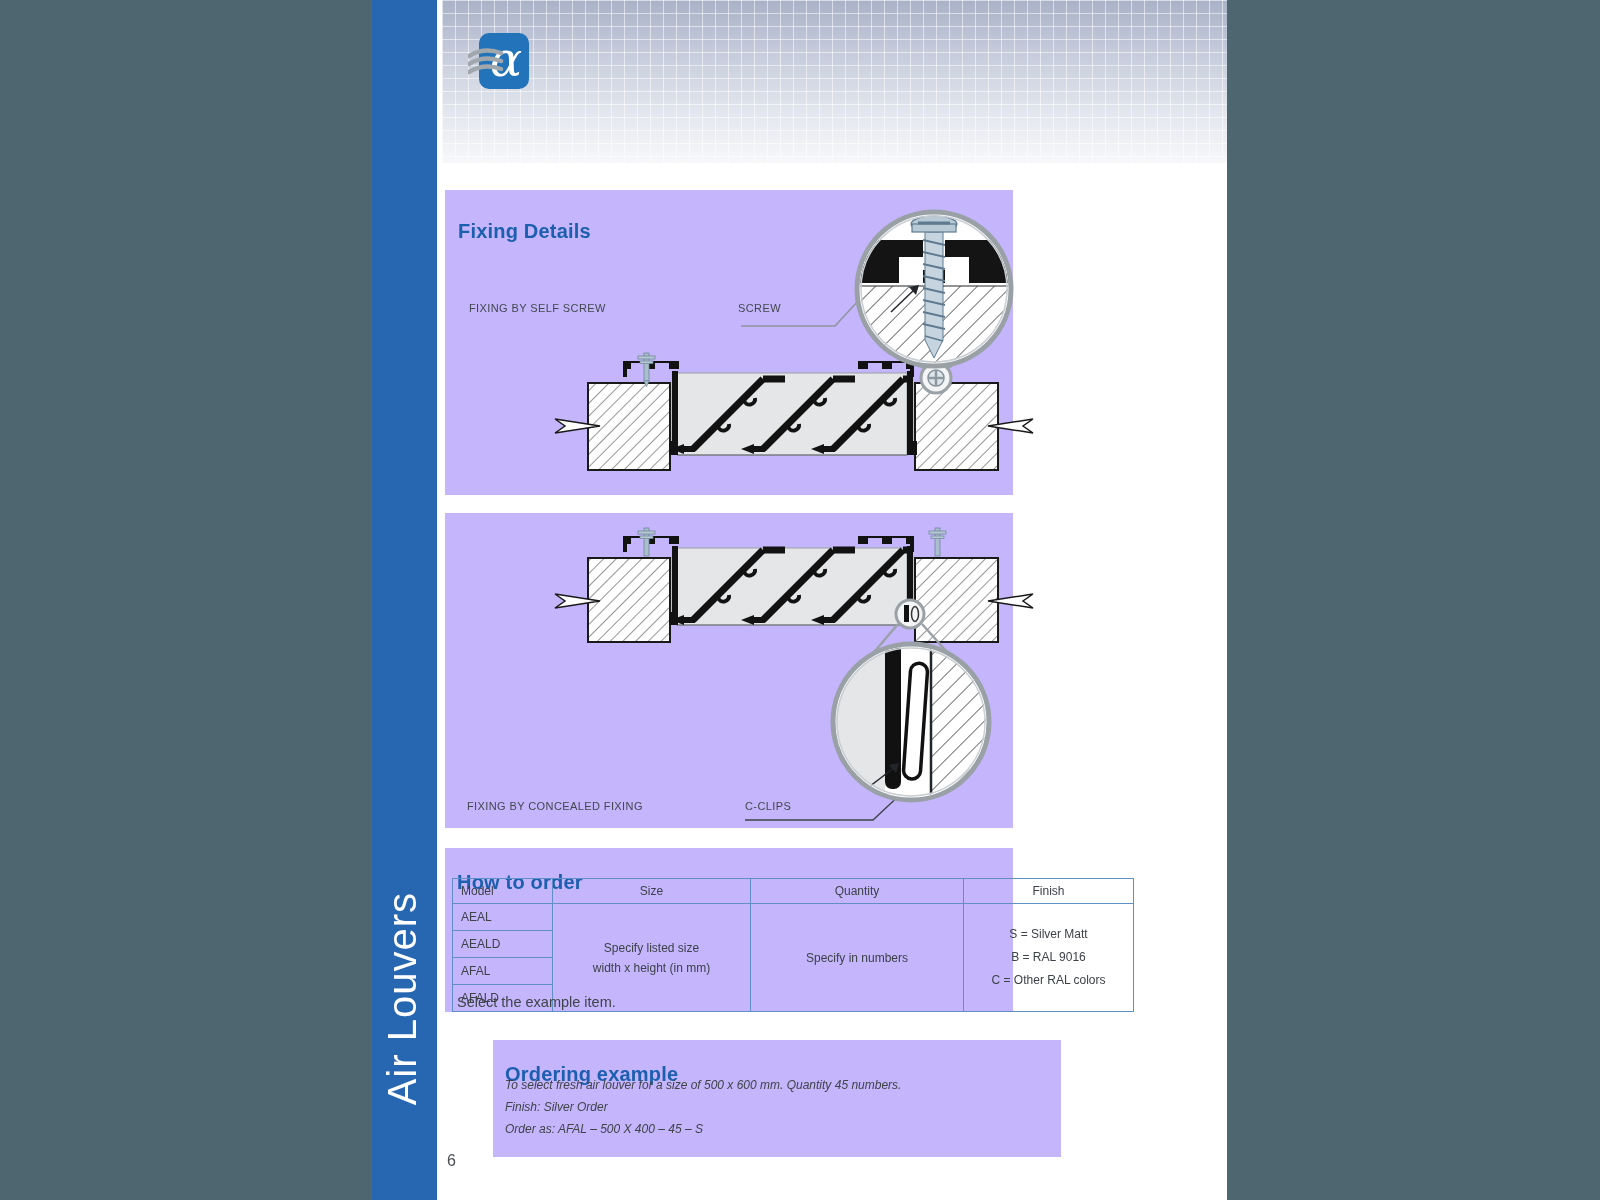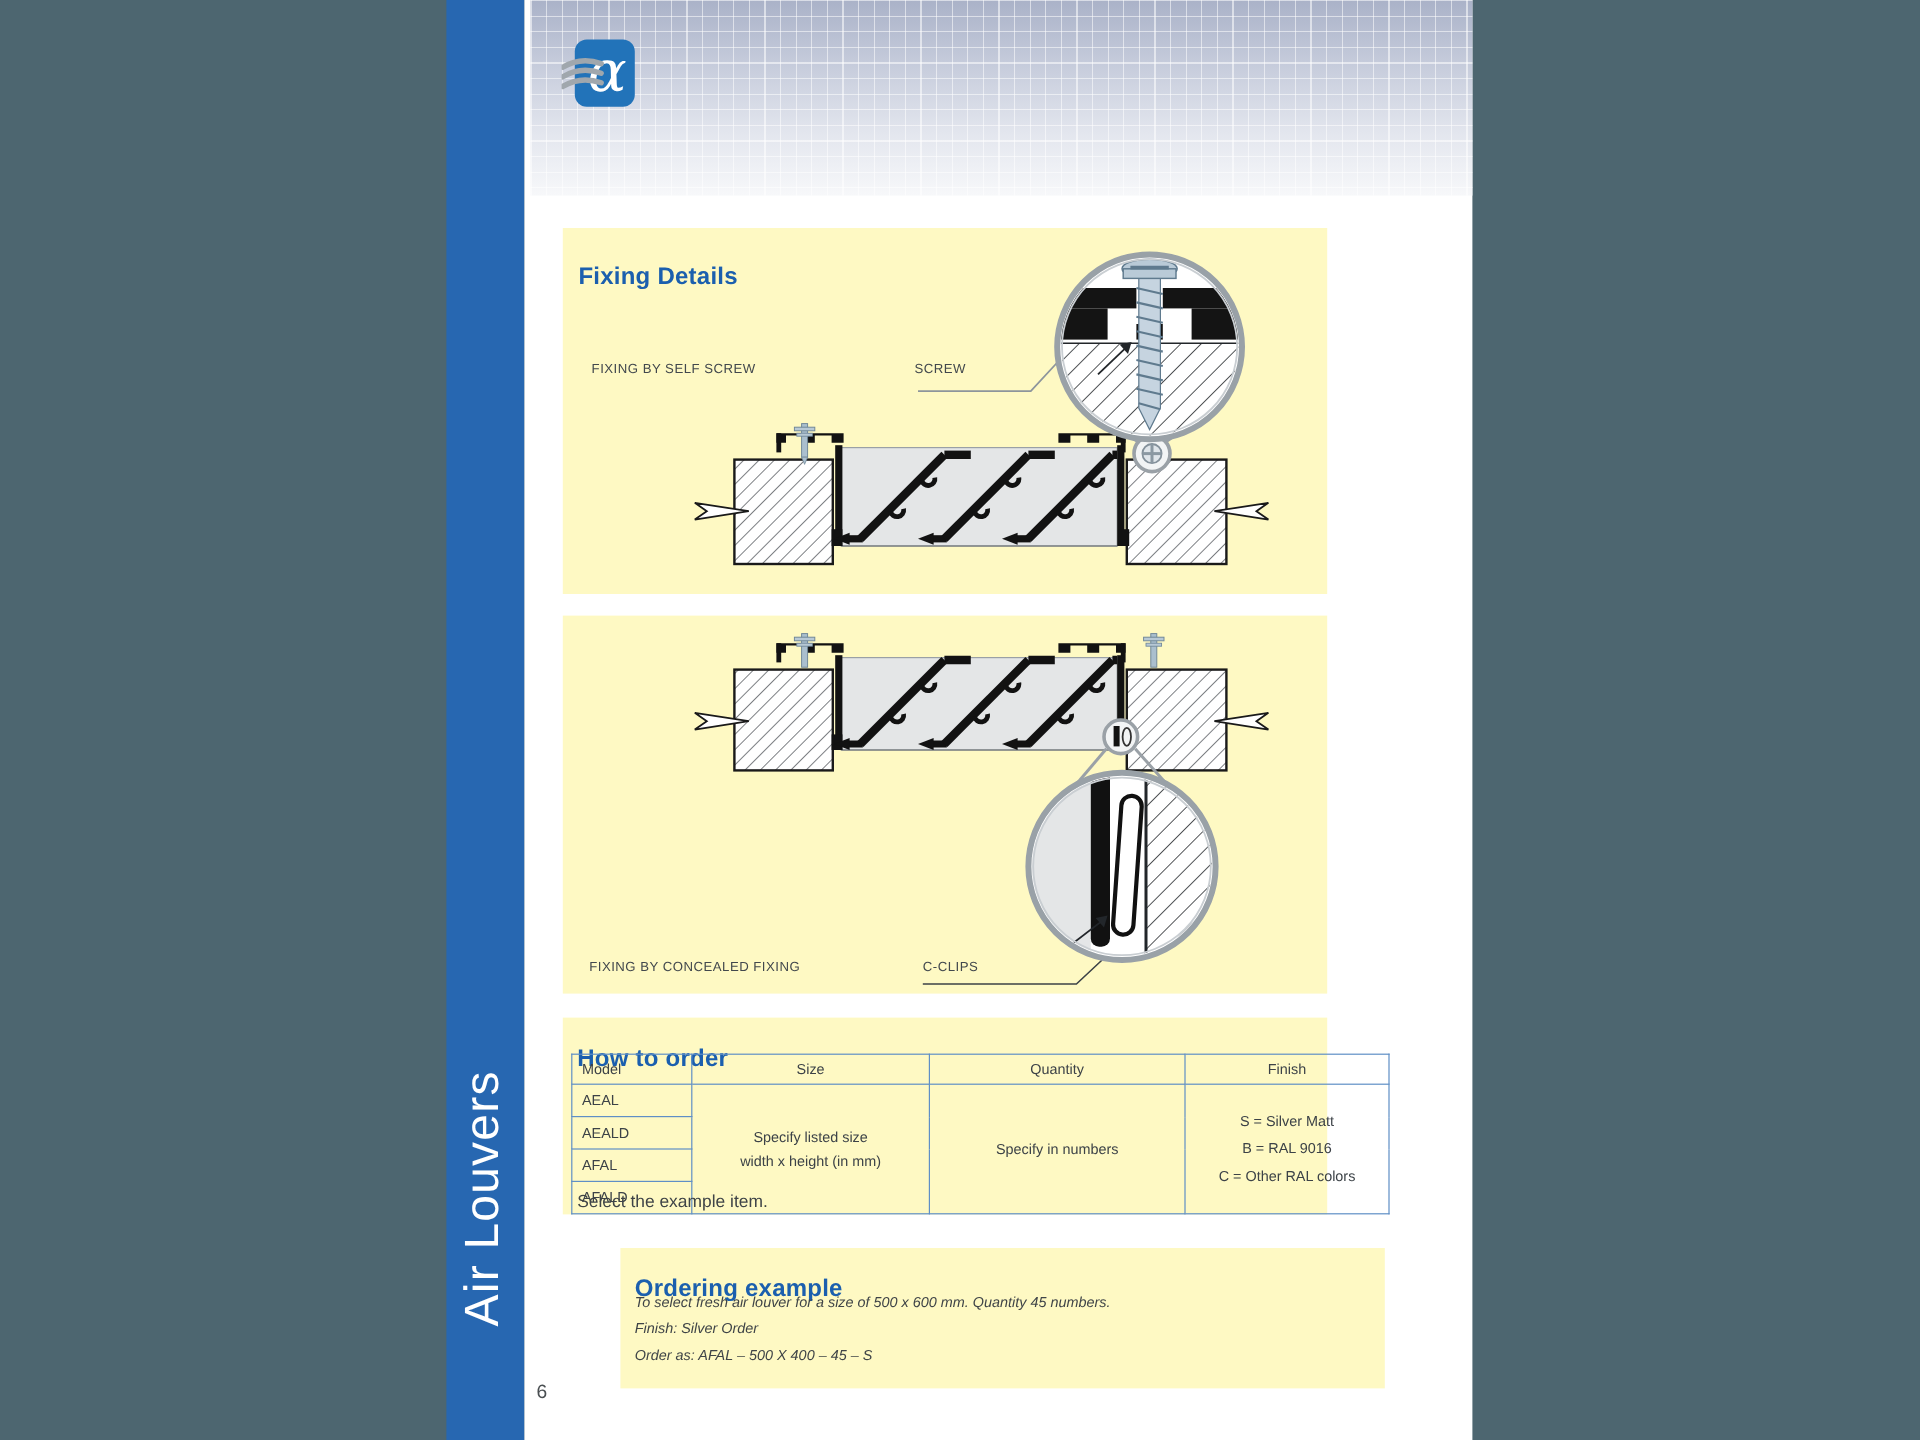--- a/index.html
+++ b/index.html
@@ -11,21 +11,21 @@
                 color:#ffffff;font-size:40px;letter-spacing:1px;white-space:nowrap;}
   
   .page{position:absolute;left:437px;top:0;width:790px;height:1200px;background:#ffffff;}
   .header-band{position:absolute;left:5px;top:0;width:785px;height:163px;
     background:
       repeating-linear-gradient(to right, rgba(255,255,255,.55) 0 1px, rgba(255,255,255,0) 1px 13px),
       repeating-linear-gradient(to bottom, rgba(255,255,255,.55) 0 1px, rgba(255,255,255,0) 1px 13px),
       linear-gradient(to bottom,#aab2c8 0,#c5cbdb 32%,#e3e6ee 68%,#f7f8fa 100%);}
   .logo{position:absolute;left:26px;top:31px;width:64px;height:60px;}
   .header-title{position:absolute;left:18px;top:94px;font-size:30px;color:#2e6fb6;letter-spacing:.2px;}
-  .panel{position:absolute;left:32px;width:637px;background:#fef9c3;}
+  .panel{position:absolute;left:8px;width:568px;background:#c4b5fd;}
   .panel1{top:190px;height:305px;}
   .panel2{top:513px;height:315px;}
   .panel3{top:848px;height:164px;}
   .panel4{top:1040px;height:117px;margin-left:48px;}
   .blue-h{position:absolute;color:#1b5fae;font-size:20px;font-weight:bold;letter-spacing:.2px;}
   .dlabel{position:absolute;font-size:11px;color:#42484d;letter-spacing:.4px;white-space:nowrap;}
   .dsvg{position:absolute;left:0;top:0;}
   .order-table{position:absolute;left:7px;top:30px;width:682px;border-collapse:collapse;
                font-size:12px;color:#3c4247;}
   .order-table th,.order-table td{border:1px solid #5f8fc6;font-weight:normal;}

